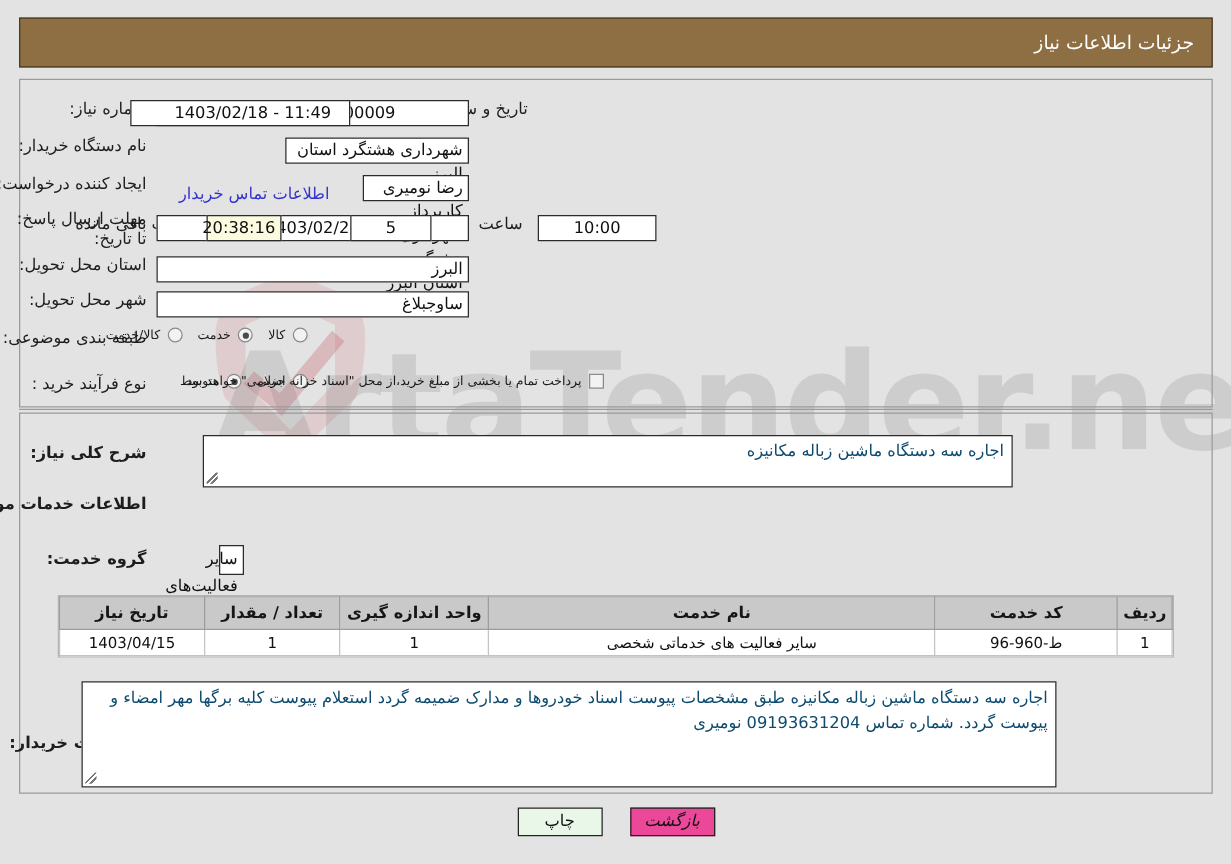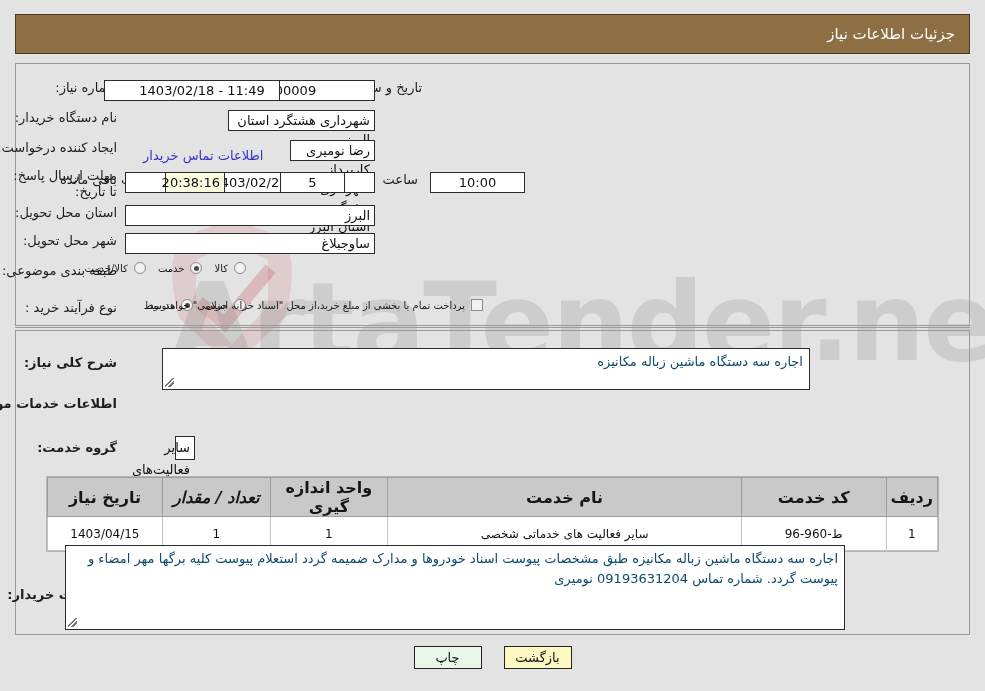--- a/index.html
+++ b/index.html
@@ -187,29 +187,29 @@
     border-collapse: collapse;
     background: #fff;
     font-size: 12px;
     z-index: 2;
     box-shadow: 0 0 0 1px #b5b5b5;
   }
   #svc-table th {
     background: #c9c9c9;
     border: 1px solid #9d9d9d;
     height: 26px;
-    font-size: 16px;
+    font-size: 13px;
     font-weight: bold;
     color: #161616;
     padding: 0 4px;
   }
   #svc-table td {
     background: #ffffff;
     border: 1px solid #c3c3c3;
-    height: 34px;
+    height: 21px;
     text-align: center;
     font-size: 12px;
     color: #111;
     padding: 0 4px;
   }
 
   
   #btnbar {
     position: absolute;
     left: 0; top: 646px;
@@ -224,21 +224,21 @@
     height: 23px;
     min-width: 68px;
     font-size: 13px;
     line-height: 21px;
     text-align: center;
     cursor: pointer;
     font-family: "DejaVu Sans", "Liberation Sans", sans-serif;
     padding: 0 10px;
   }
   .btn-print { background: #e9f7e9; color: #111; }
-  .btn-back  { background: #fef9c3; color: #111; }
+  .btn-back  { background: #ec4899; color: #111; font-style: italic; }
   .sep-line {
     position: absolute;
     left: 15px;
     width: 955px;
     height: 0;
     border-top: 1px solid #9a9a9a;
     z-index: 2;
   }
 </style>
 </head>
@@ -353,21 +353,21 @@
   </div>
   <div class="inp rtl-start" style="position:absolute; right:790px; left:175px; top:436px; height:24px; line-height:22px; z-index:2;">سایر فعالیت‌های خدماتی</div>
 
   <table id="svc-table">
     <thead>
       <tr>
         <th style="width:38px;">ردیف</th>
         <th style="width:145px;">کد خدمت</th>
         <th style="width:355px;">نام خدمت</th>
         <th style="width:118px;">واحد اندازه گیری</th>
-        <th style="width:108px;font-style:italic;">تعداد / مقدار</th>
+        <th style="width:108px;">تعداد / مقدار</th>
         <th style="width:115px;">تاریخ نیاز</th>
       </tr>
     </thead>
     <tbody>
       <tr>
         <td>1</td>
         <td>ط-960-96</td>
         <td>سایر فعالیت های خدماتی شخصی</td>
         <td>1</td>
         <td>1</td>

